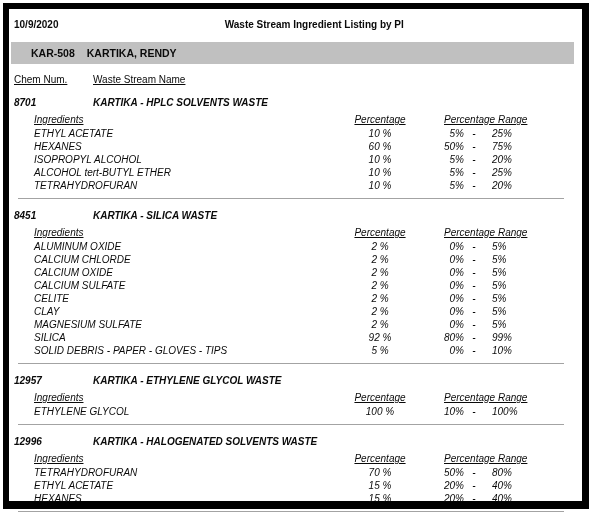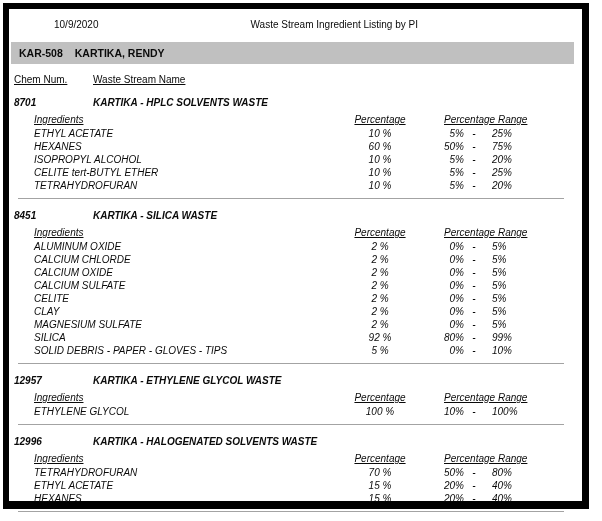--- a/index.html
+++ b/index.html
@@ -4,27 +4,27 @@
 <style>
   * { margin:0; padding:0; box-sizing:border-box; }
   html,body { width:602px; height:521px; background:#ffffff; overflow:hidden;
               font-family:"Liberation Sans", sans-serif; color:#0a0a0a; }
   .frame { position:absolute; left:3px; top:3px; width:586px; height:506px;
            border:6px solid #000; border-right-width:7px; border-bottom-width:8px;
            background:#fff; }
   .content { padding:10px 12px 0 5px; }
 
   
-  .report-header { display:flex; align-items:flex-end; font-weight:400; font-size:10px;margin-left:40px; }
+  .report-header { display:flex; align-items:flex-end; font-weight:700; font-size:10px; }
   .header-date { flex:0 0 auto; }
   .header-title { flex:1 1 auto; text-align:center; font-size:10px; }
   .header-institution { flex:0 0 auto; }
 
   
-  .pi-bar { margin:12px -4px 0 -3px; background:#c0c0c0; padding:5px 8px;
+  .pi-bar { margin:12px -4px 0 -3px; background:#c0c0c0; padding:5px 20px;
             display:flex; align-items:baseline; font-weight:700; font-size:10.5px; }
   .pi-id { margin-right:12px; }
 
   
   .cols-row { margin-top:9px; display:grid; grid-template-columns:79px 1fr;
               font-weight:400; font-size:10px; line-height:13px; }
   .u { text-decoration:underline; }
 
   
   .section-title-row { margin-top:9px; display:grid; grid-template-columns:79px 1fr;
@@ -92,21 +92,21 @@
 
   <div class="grid ing-row">
     <span class="c-name">ISOPROPYL ALCOHOL</span>
     <span class="c-pct">10 %</span>
     <span class="c-min">5%</span>
     <span class="c-dash">-</span>
     <span class="c-max">20%</span>
   </div>
 
   <div class="grid ing-row">
-    <span class="c-name">CELITE tert-BUTYL ETHER</span>
+    <span class="c-name">ALCOHOL tert-BUTYL ETHER</span>
     <span class="c-pct">10 %</span>
     <span class="c-min">5%</span>
     <span class="c-dash">-</span>
     <span class="c-max">25%</span>
   </div>
 
   <div class="grid ing-row">
     <span class="c-name">TETRAHYDROFURAN</span>
     <span class="c-pct">10 %</span>
     <span class="c-min">5%</span>

